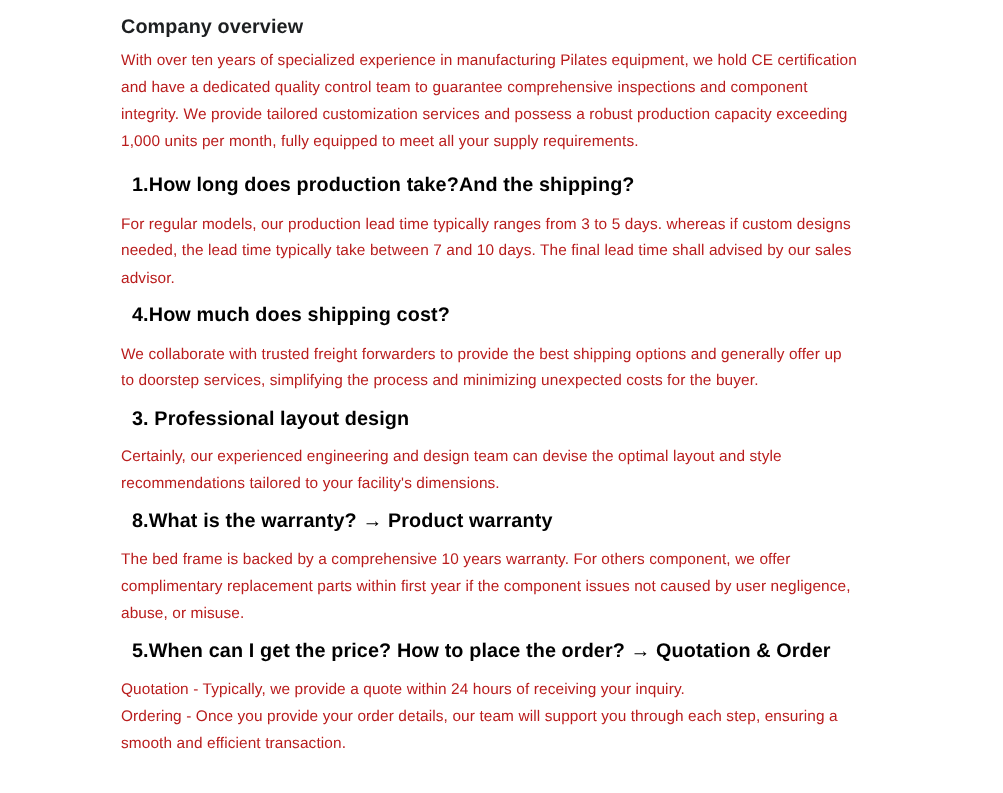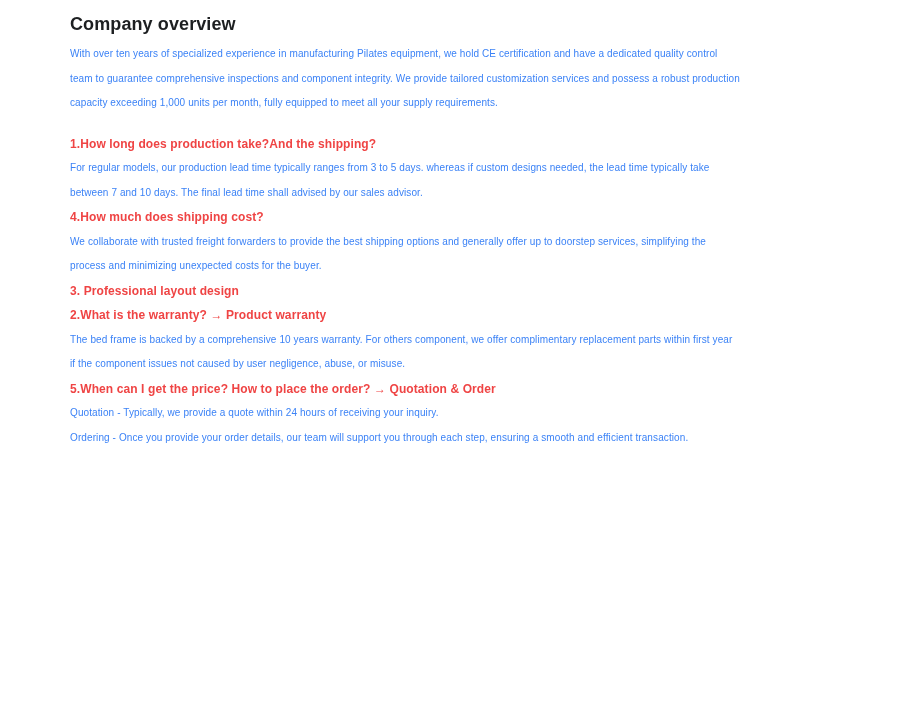--- a/index.html
+++ b/index.html
@@ -10,51 +10,51 @@
   body {
     width: 912px;
     height: 721px;
     overflow: hidden;
     font-family: "Liberation Sans", "DejaVu Sans", sans-serif;
   }
   .page {
     box-sizing: border-box;
     width: 912px;
     height: 721px;
-    padding: 11px 116px 0 70px;
+    padding: 11px 116px 0 110px;
     background: #ffffff;
   }
   .content {
     width: 670px;
   }
   .title {
     margin: 0 0 5px 0;
     font-size: 18px;
     line-height: 26px;
     font-weight: 700;
     color: #1d1f21;
     letter-spacing: 0.1px;
   }
   .body-text {
     margin: 0;
-    font-size: 10px;
+    font-size: 14px;
     line-height: 24.5px;
     font-weight: 400;
-    color: #3b82f6;
+    color: #b91c1c;
     letter-spacing: 0.1px;
   }
   .intro {
     margin-bottom: 16px;
   }
   .faq-heading {
-    margin: 0;
-    font-size: 12px;
+    margin: 10px;
+    font-size: 18px;
     line-height: 24.5px;
     font-weight: 700;
-    color: #ef4444;
+    color: #000000;
     letter-spacing: 0.1px;
   }
   section {
     margin: 0;
     padding: 0;
   }
 </style>
 </head>
 <body>
 
@@ -70,24 +70,25 @@
       <p class="body-text">For regular models, our production lead time typically ranges from 3 to 5 days. whereas if custom designs needed, the lead time typically take between 7 and 10 days. The final lead time shall advised by our sales advisor.</p>
     </section>
 
     <section>
       <h3 class="faq-heading">4.How much does shipping cost?</h3>
       <p class="body-text">We collaborate with trusted freight forwarders to provide the best shipping options and generally offer up to doorstep services, simplifying the process and minimizing unexpected costs for the buyer.</p>
     </section>
 
     <section>
       <h3 class="faq-heading">3. Professional layout design</h3>
+      <p class="body-text">Certainly, our experienced engineering and design team can devise the optimal layout and style recommendations tailored to your facility's dimensions.</p>
     </section>
 
     <section>
-      <h3 class="faq-heading">2.What is the warranty? → Product warranty</h3>
+      <h3 class="faq-heading">8.What is the warranty? → Product warranty</h3>
       <p class="body-text">The bed frame is backed by a comprehensive 10 years warranty. For others component, we offer complimentary replacement parts within first year if the component issues not caused by user negligence, abuse, or misuse.</p>
     </section>
 
     <section>
       <h3 class="faq-heading">5.When can I get the price? How to place the order? → Quotation &amp; Order</h3>
       <p class="body-text">Quotation - Typically, we provide a quote within 24 hours of receiving your inquiry.</p>
       <p class="body-text">Ordering - Once you provide your order details, our team will support you through each step, ensuring a smooth and efficient transaction.</p>
     </section>
 
   </div>

